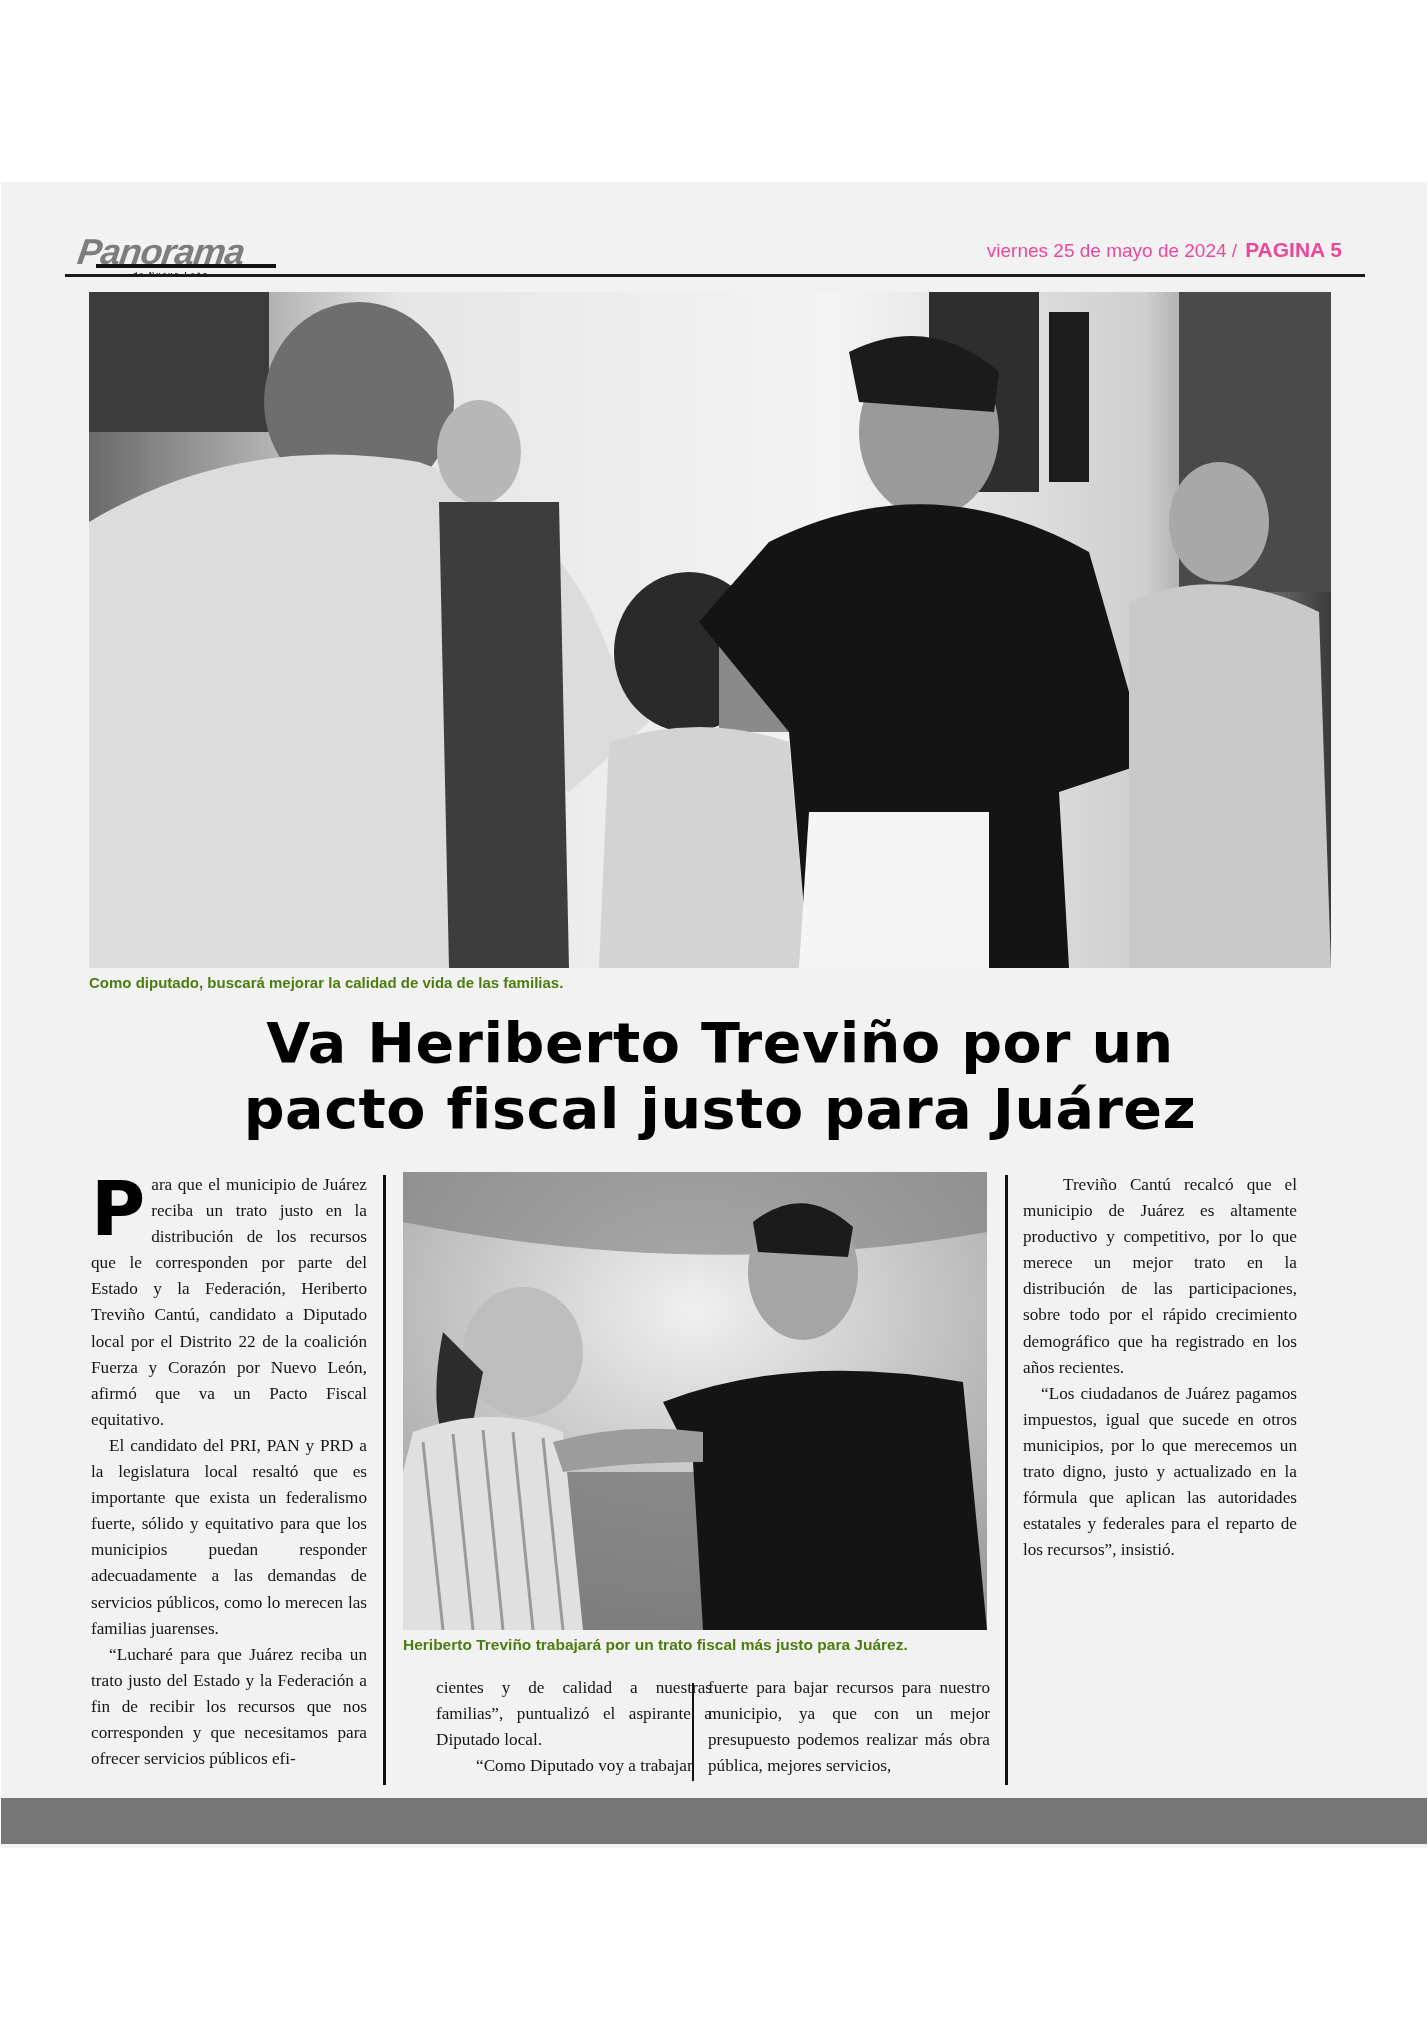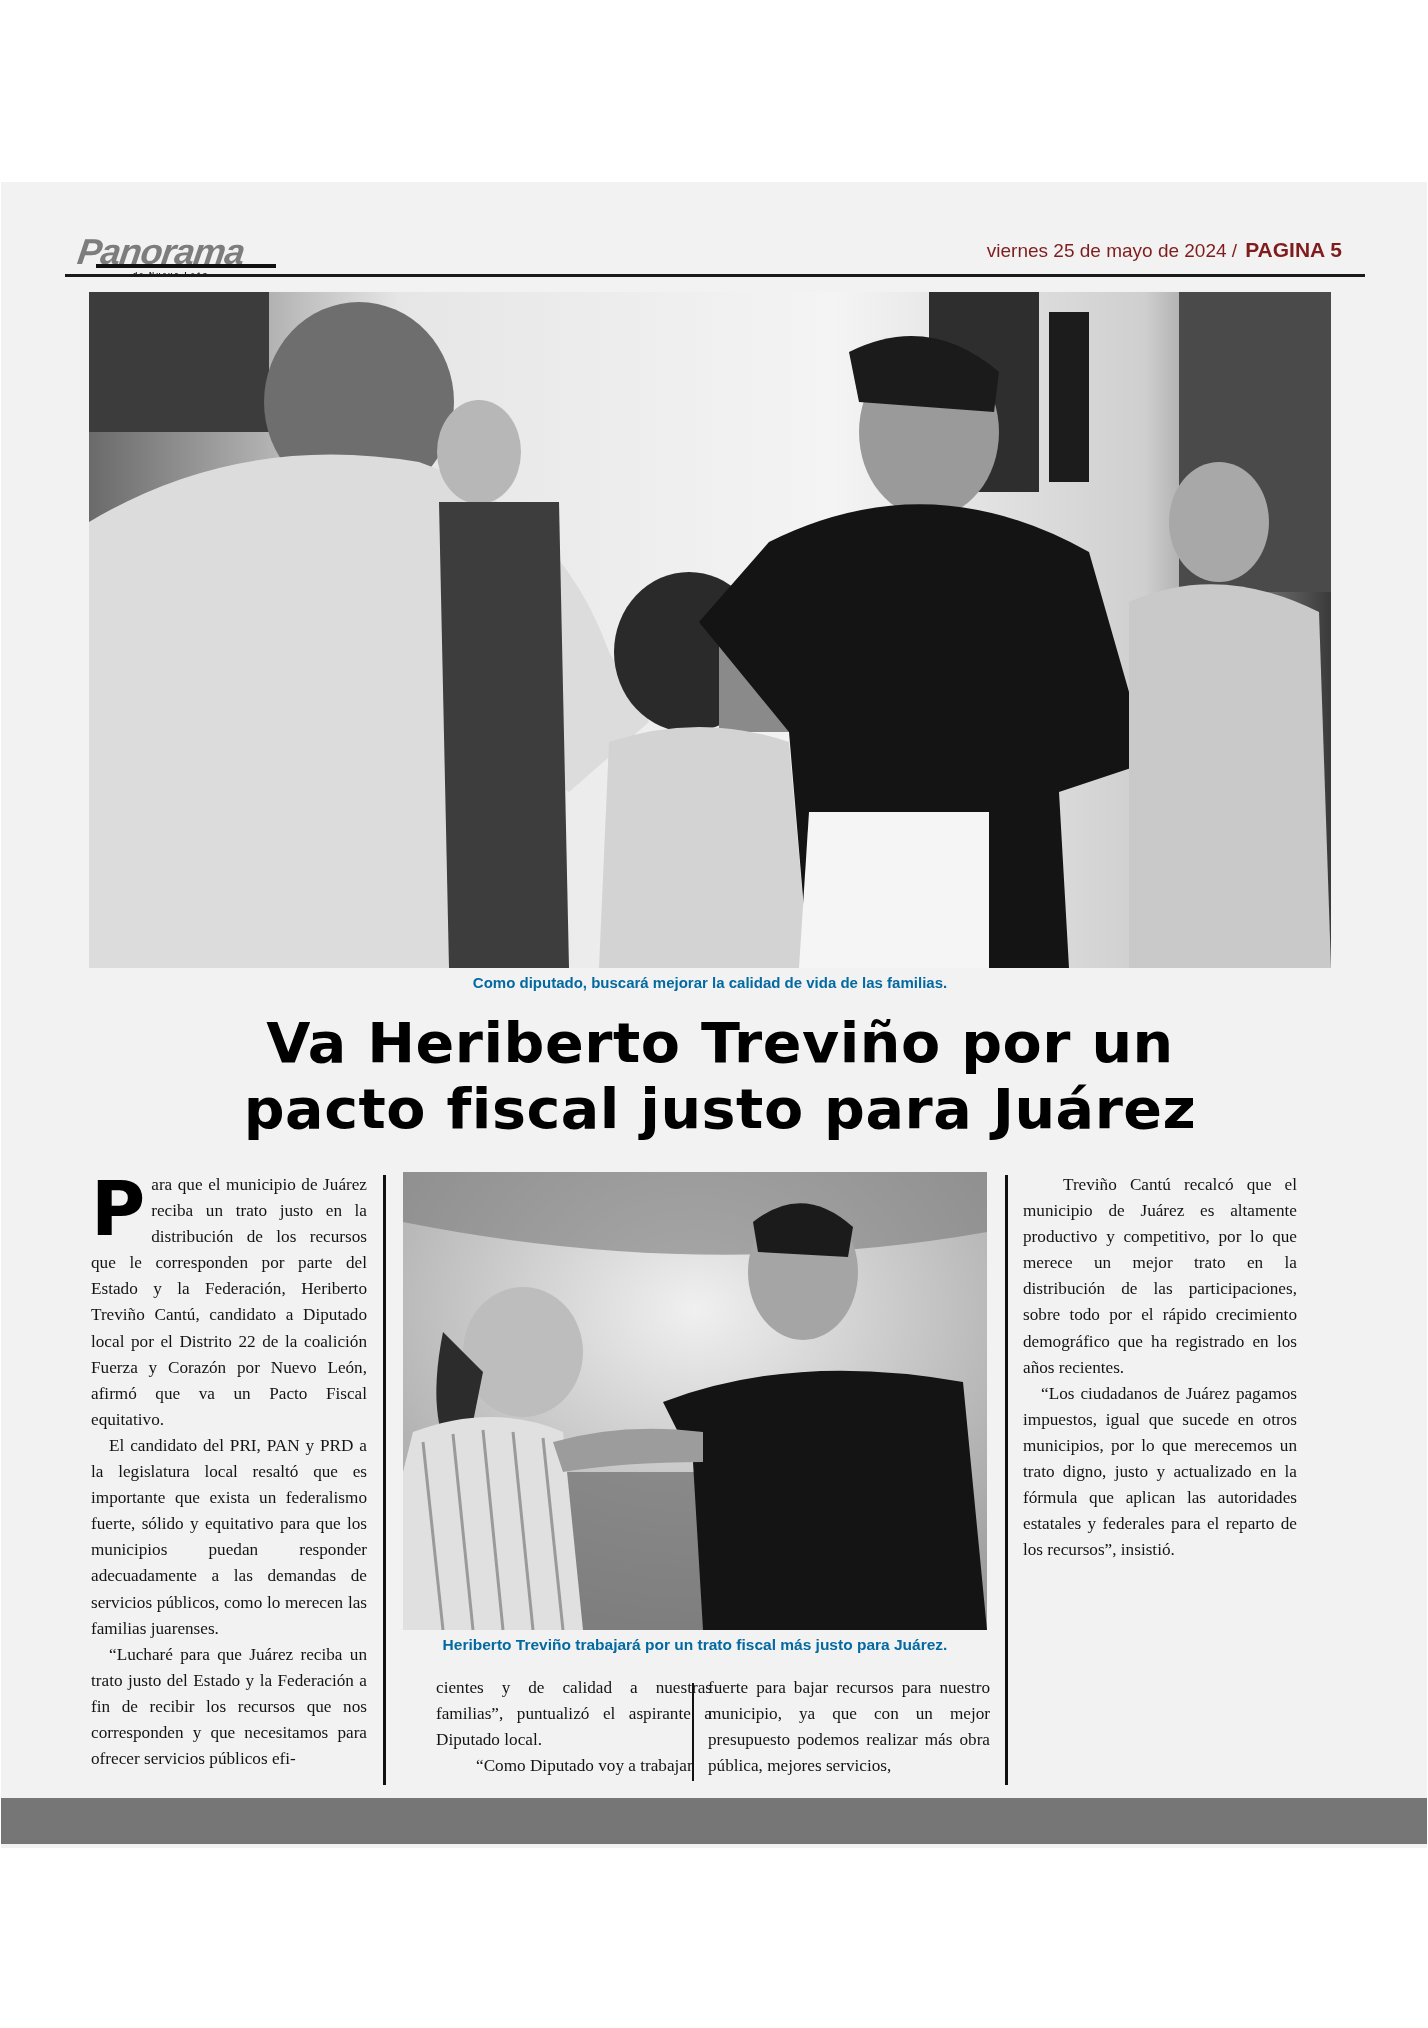--- a/index.html
+++ b/index.html
@@ -4,29 +4,29 @@
 <style>
   html, body { margin:0; padding:0; }
   body { width:1428px; height:2028px; background:#ffffff; position:relative; overflow:hidden; font-family:"Liberation Serif", serif; color:#111; }
   .page { position:absolute; left:1px; top:182px; width:1426px; height:1666px; background:#f2f2f2; }
   .footer-bar { position:absolute; left:1px; top:1798px; width:1426px; height:46px; background:#767676; }
   
   .logo { position:absolute; left:78px; top:236px; width:200px; height:40px; }
   .logo-word { position:absolute; left:0; top:-4px; font-family:"Liberation Sans", sans-serif; font-weight:bold; font-style:italic; font-size:36px; letter-spacing:-1px; color:#7d7d7d; transform:skewX(-8deg); line-height:40px; }
   .logo-underline { position:absolute; left:18px; top:28px; width:180px; height:4px; background:#111; }
   .logo-sub { position:absolute; left:55px; top:35px; font-family:"Liberation Sans", sans-serif; font-weight:bold; font-size:7px; letter-spacing:2px; color:#111; }
-  .dateline { position:absolute; right:86px; top:238px; font-family:"Liberation Sans", sans-serif; font-size:19px; color:#7f1d1d; display:flex; align-items:baseline; gap:8px; }
+  .dateline { position:absolute; right:86px; top:238px; font-family:"Liberation Sans", sans-serif; font-size:19px; color:#ec4899; display:flex; align-items:baseline; gap:8px; }
   .dateline .page-no { font-weight:bold; font-size:21px; }
   .rule { position:absolute; left:65px; top:274px; width:1300px; height:3px; background:#1a1a1a; }
   
   .photo { position:absolute; overflow:hidden; }
   .photo svg { display:block; width:100%; height:100%; }
   .photo-main { left:89px; top:292px; width:1242px; height:676px; }
   .photo-inset { left:403px; top:1172px; width:584px; height:458px; }
-  .caption { position:absolute; font-family:"Liberation Sans", sans-serif; font-weight:bold; color:#0369a1; text-align:center; }
+  .caption { position:absolute; font-family:"Liberation Sans", sans-serif; font-weight:bold; color:#4d7c0f; }
   .caption-main { left:89px; top:974px; width:1242px; font-size:15px; }
   .caption-inset { left:403px; top:1636px; width:584px; font-size:15.5px; }
   
   .headline { position:absolute; left:120px; top:1010px; width:1200px; text-align:center; font-family:"DejaVu Sans", sans-serif; font-weight:bold; font-size:56px; line-height:66px; letter-spacing:0.5px; color:#000; transform:scaleX(1.02); }
   
   .col { position:absolute; font-size:17.2px; line-height:26.1px; text-align:justify; color:#141414; }
   .col p { margin:0; text-indent:18px; }
   .col p.noindent { text-indent:0; }
   .col p.bigindent { text-indent:40px; }
   .col-1 { left:91px; top:1172px; width:276px; }

